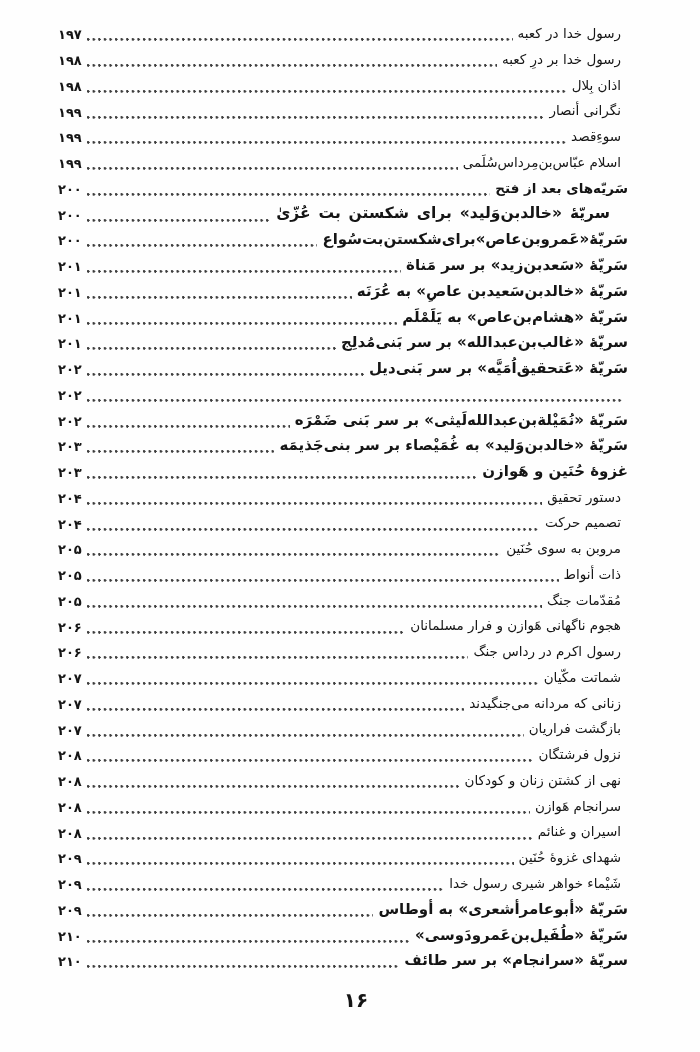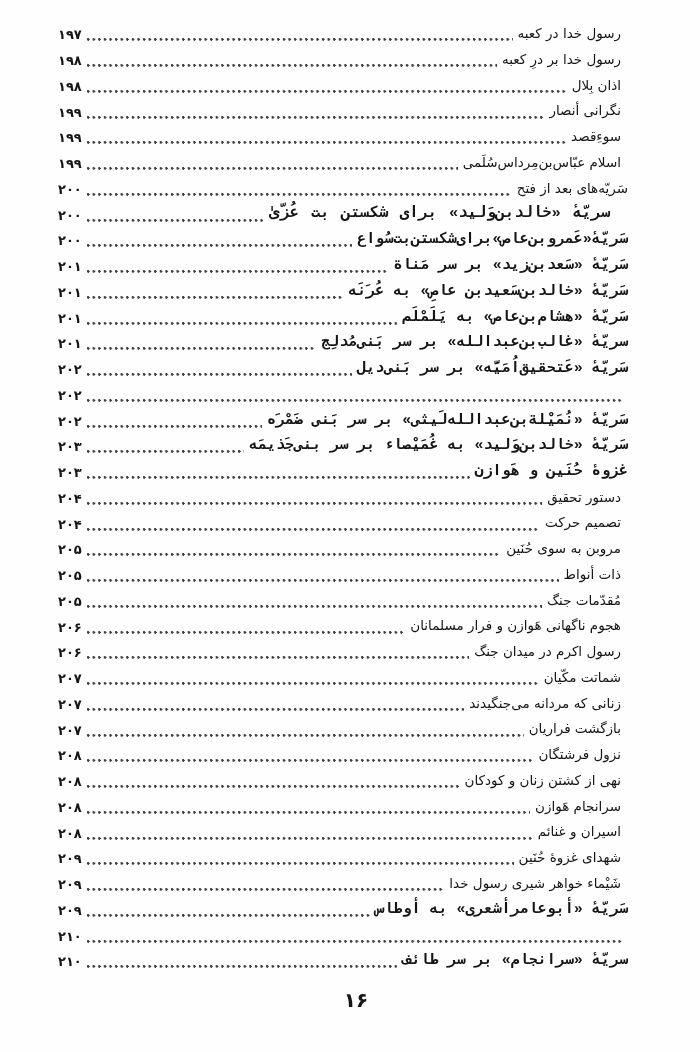--- a/index.html
+++ b/index.html
@@ -44,22 +44,22 @@
   .row .num{
     flex:0 0 auto;
     font-size:13px;
     font-weight:700;
     letter-spacing:0.5px;
     line-height:1;
     white-space:nowrap;
   }
   .row.sub{padding-right:7px;}
   .row.sub .title{font-size:13.5px;font-weight:400;}
-  .row.head .title{font-size:13.5px;font-weight:400;text-align:center;}
-  .row.big .title{font-size:15px;font-weight:700;font-family:Liberation Mono, monospace;}
+  .row.head .title{font-size:13.5px;font-weight:700;text-align:center;}
+  .row.big .title{font-size:15px;font-weight:700;}
   .row.indent{padding-right:18px;}
   .row.indent .title{font-size:15.5px;word-spacing:2.5px;}
   .footer-num{
     position:absolute;
     bottom:40px;left:12px;right:0;
     text-align:center;
     font-size:20px;
     font-weight:700;
     letter-spacing:1px;
   }
@@ -182,21 +182,21 @@
     <span class="title">مُقدّمات جنگ</span>
     <span class="dots"></span>
     <span class="num">۲۰۵</span>
   </div>
       <div class="row sub">
     <span class="title">هجوم ناگهانی هَوازن و فرار مسلمانان</span>
     <span class="dots"></span>
     <span class="num">۲۰۶</span>
   </div>
       <div class="row sub">
-    <span class="title">رسول اکرم در میدان جنگ</span>
+    <span class="title">رسول اکرم در رداس جنگ</span>
     <span class="dots"></span>
     <span class="num">۲۰۶</span>
   </div>
       <div class="row sub">
     <span class="title">شماتت مکّیان</span>
     <span class="dots"></span>
     <span class="num">۲۰۷</span>
   </div>
       <div class="row sub">
     <span class="title">زنانی که مردانه می‌جنگیدند</span>
@@ -237,20 +237,21 @@
     <span class="title">شَیْماء خواهر شیری رسول خدا</span>
     <span class="dots"></span>
     <span class="num">۲۰۹</span>
   </div>
       <div class="row big">
     <span class="title">سَریّهٔ «أبوعامرأشعری» به أوطاس</span>
     <span class="dots"></span>
     <span class="num">۲۰۹</span>
   </div>
       <div class="row big">
+    <span class="title">سَریّهٔ «طُفَیل‌بن‌عَمرودَوسی»</span>
     <span class="dots"></span>
     <span class="num">۲۱۰</span>
   </div>
       <div class="row big">
     <span class="title">سریّهٔ «سرانجام» بر سر طائف</span>
     <span class="dots"></span>
     <span class="num">۲۱۰</span>
   </div>
     </div>
   <div class="footer-num">۱۶</div>

